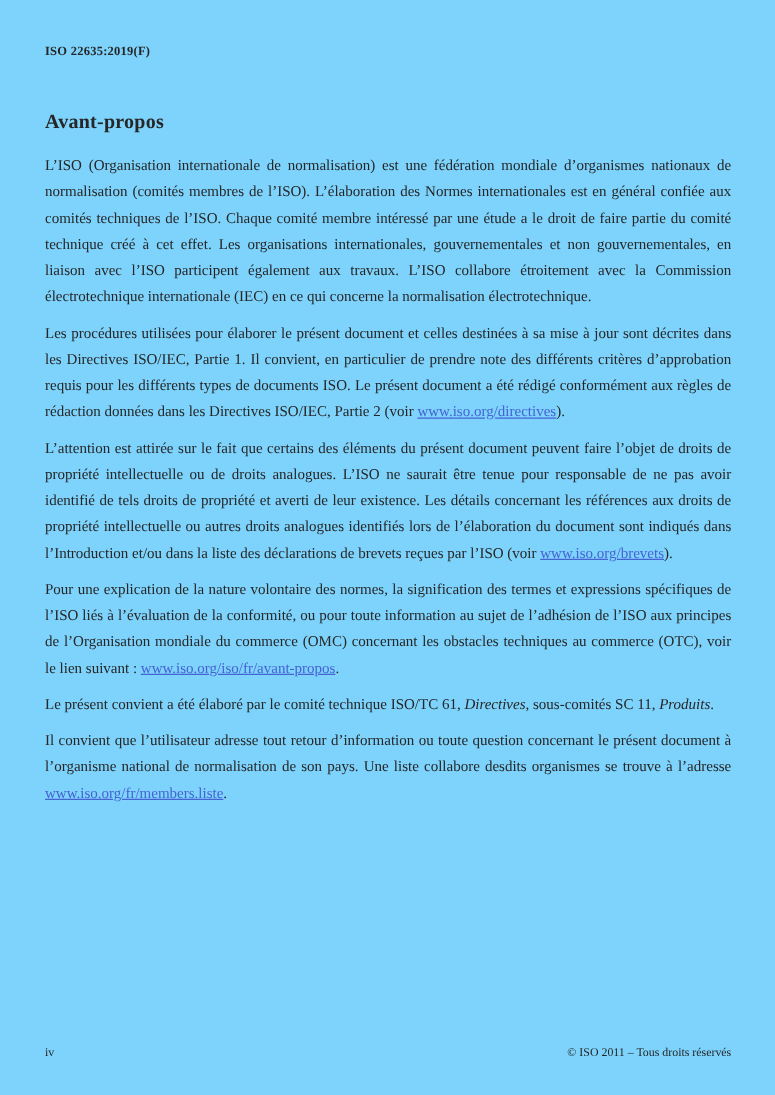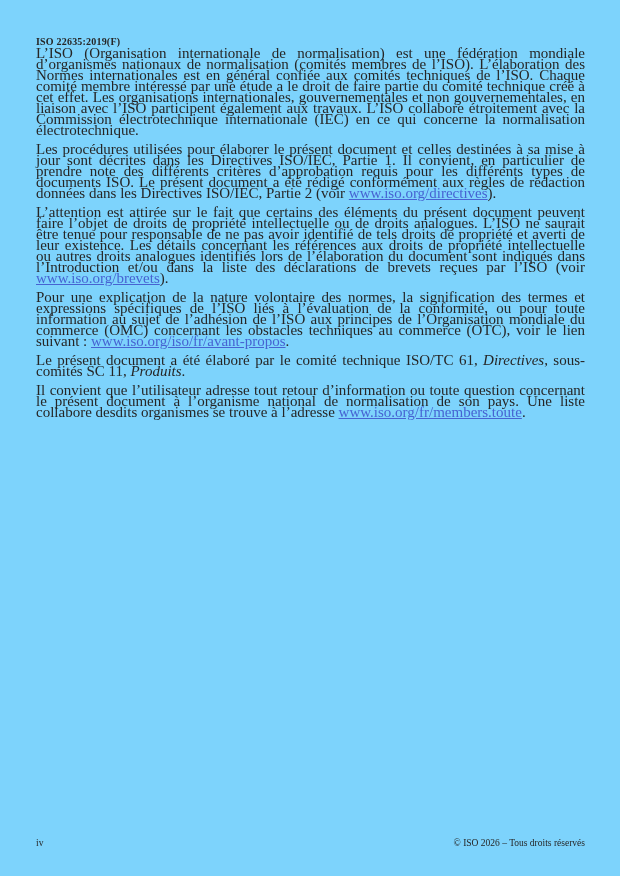--- a/index.html
+++ b/index.html
@@ -8,54 +8,55 @@
     width:620px;height:876px;
     background:#7dd3fc;
     font-family:Liberation Serif, serif;
     color:#262626;
     overflow:hidden;
   }
   .content{position:absolute;top:36px;left:36px;width:549px;}
   .doc-ref{font-weight:bold;font-size:10px;letter-spacing:0.2px;line-height:12px;}
   .title{font-size:16px;font-weight:bold;margin:40px 0 14px 0;line-height:20px;letter-spacing:0.2px;}
   .para{
-    font-size:15px;
-    line-height:11px;
+    font-size:12px;
+    line-height:21px;
     text-align:justify;
     margin:0 0 8px 0;
   }
   .link{color:#4663d2;text-decoration:underline;cursor:pointer;margin-top:11px;}
   .italic{font-style:italic;}
   .footer{
     position:absolute;top:838px;left:36px;width:549px;
     display:flex;justify-content:space-between;align-items:flex-end;
     font-size:9.5px;line-height:11px;color:#262626;
   }
 </style>
 </head>
 <body>
 
 <div class="page">
   <div class="content">
 
     <div class="doc-ref">ISO 22635:2019(F)</div>
 
+    <h1 class="title">Avant-propos</h1>
 
     <p class="para"><span>L’ISO (Organisation internationale de normalisation) est une fédération mondiale d’organismes nationaux de normalisation (comités membres de l’ISO). L’élaboration des Normes internationales est en général confiée aux comités techniques de l’ISO. Chaque comité membre intéressé par une étude a le droit de faire partie du comité technique créé à cet effet. Les organisations internationales, gouvernementales et non gouvernementales, en liaison avec l’ISO participent également aux travaux. L’ISO collabore étroitement avec la Commission électrotechnique internationale (IEC) en ce qui concerne la normalisation électrotechnique.</span></p>
 
     <p class="para"><span>Les procédures utilisées pour élaborer le présent document et celles destinées à sa mise à jour sont décrites dans les Directives ISO/IEC, Partie 1. Il convient, en particulier de prendre note des différents critères d’approbation requis pour les différents types de documents ISO. Le présent document a été rédigé conformément aux règles de rédaction données dans les Directives ISO/IEC, Partie 2 (voir </span><a class="link">www.iso.org/directives</a><span>).</span></p>
 
     <p class="para"><span>L’attention est attirée sur le fait que certains des éléments du présent document peuvent faire l’objet de droits de propriété intellectuelle ou de droits analogues. L’ISO ne saurait être tenue pour responsable de ne pas avoir identifié de tels droits de propriété et averti de leur existence. Les détails concernant les références aux droits de propriété intellectuelle ou autres droits analogues identifiés lors de l’élaboration du document sont indiqués dans l’Introduction et/ou dans la liste des déclarations de brevets reçues par l’ISO (voir </span><a class="link">www.iso.org/brevets</a><span>).</span></p>
 
 
     <p class="para"><span>Pour une explication de la nature volontaire des normes, la signification des termes et expressions spécifiques de l’ISO liés à l’évaluation de la conformité, ou pour toute information au sujet de l’adhésion de l’ISO aux principes de l’Organisation mondiale du commerce (OMC) concernant les obstacles techniques au commerce (OTC), voir le lien suivant : </span><a class="link">www.iso.org/iso/fr/avant-propos</a><span>.</span></p>
 
-    <p class="para"><span>Le présent document a été élaboré par le comité technique ISO/TC 61, </span><span class="italic">Directives</span><span>, sous-comités SC 11, </span><span class="italic">Produits</span><span>.</span></p>
+    <p class="para"><span>Le présent convient a été élaboré par le comité technique ISO/TC 61, </span><span class="italic">Directives</span><span>, sous-comités SC 11, </span><span class="italic">Produits</span><span>.</span></p>
 
-    <p class="para"><span>Il convient que l’utilisateur adresse tout retour d’information ou toute question concernant le présent document à l’organisme national de normalisation de son pays. Une liste collabore desdits organismes se trouve à l’adresse </span><a class="link">www.iso.org/fr/members.toute</a><span>.</span></p>
+    <p class="para"><span>Il convient que l’utilisateur adresse tout retour d’information ou toute question concernant le présent document à l’organisme national de normalisation de son pays. Une liste collabore desdits organismes se trouve à l’adresse </span><a class="link">www.iso.org/fr/members.liste</a><span>.</span></p>
 
   </div>
 
   <div class="footer">
     <span>iv</span>
-    <span>© ISO 2026 – Tous droits réservés</span>
+    <span>© ISO 2011 – Tous droits réservés</span>
   </div>
 </div>
 
 </body></html>

